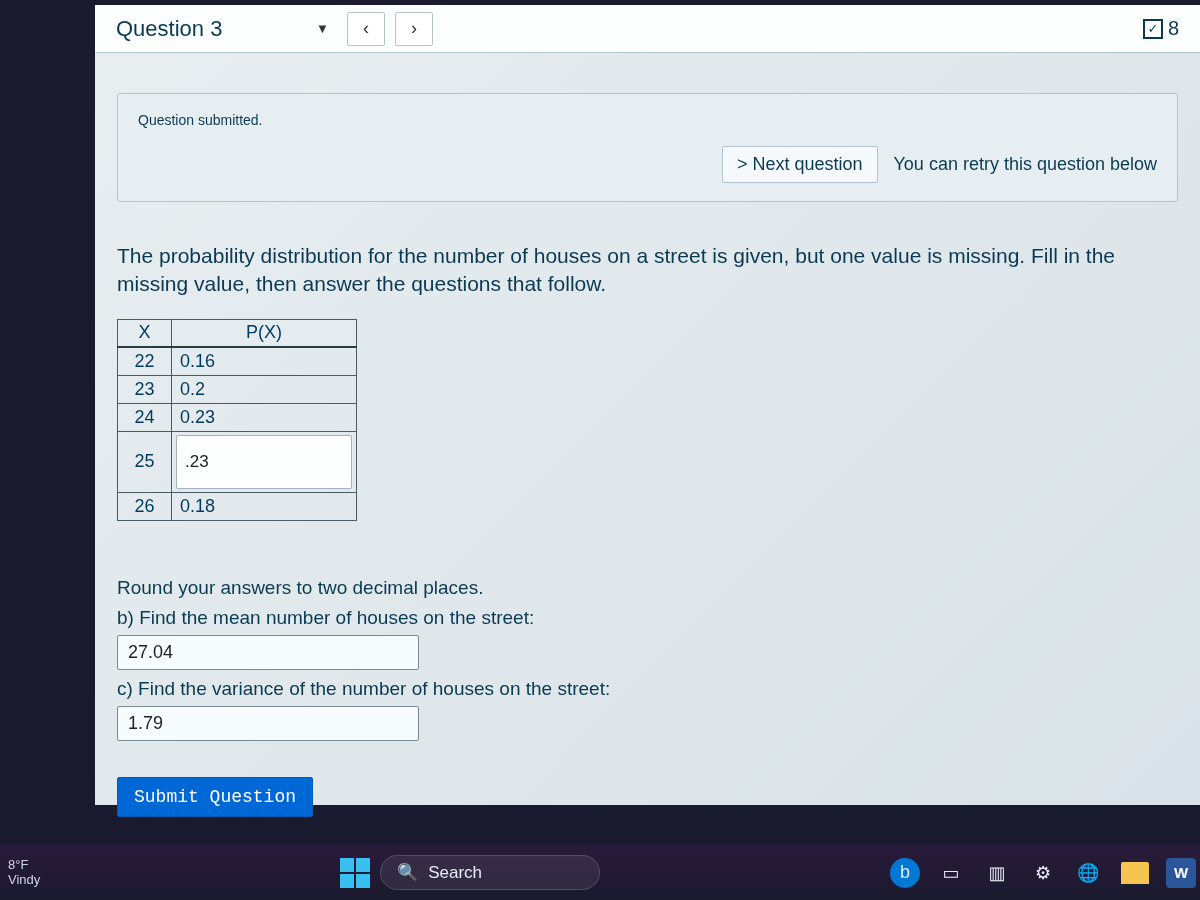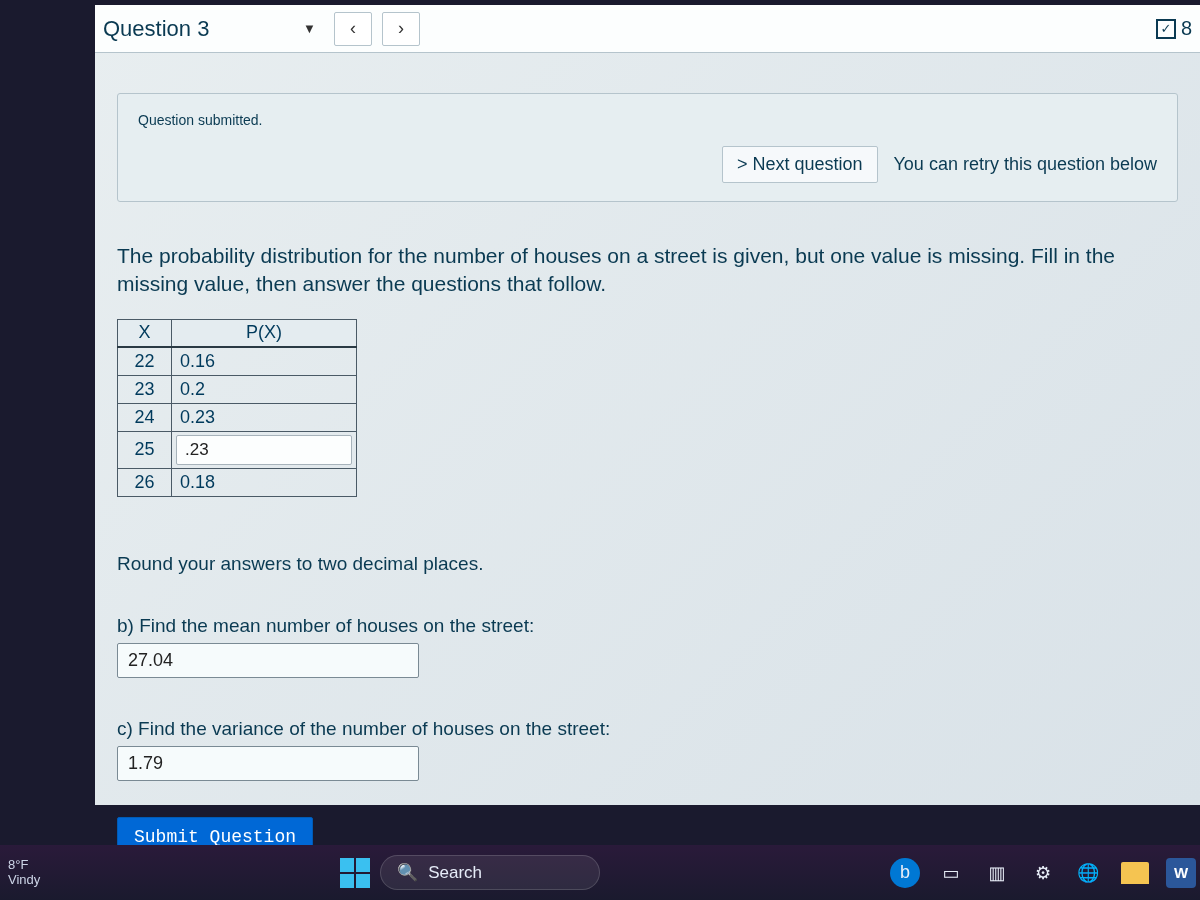--- a/index.html
+++ b/index.html
@@ -20,21 +20,21 @@
     height: 800px;
     font-size: 18px;
     color: #003a5c;
   }
   .top-bar {
     background: #fcfefe;
     border-bottom: 1px solid #b5c4cc;
     height: 48px;
     display: flex;
     align-items: center;
-    padding: 0 8px;
+    padding: 0 21px;
     gap: 10px;
   }
   .question-title {
     font-size: 22px;
     color: #0a3a52;
     flex: 0 0 190px;
   }
   .dd-arrow { font-size: 13px; color: #333; margin-right: 8px; cursor: pointer; }
   .nav-btn {
     width: 38px; height: 34px;
@@ -96,27 +96,27 @@
     background: #e4ecf0;
   }
   .dist-table .col-x { width: 54px; text-align: center; }
   .dist-table .col-px { width: 185px; }
   .input-cell { padding: 3px 4px !important; }
   .px-input {
     width: 100%;
     border: 1px solid #a7b3bb;
     background: #fcfefe;
     font-size: 17px;
-    padding: 4px 8px;
+    padding: 16px 8px;
     font-family: inherit;
     color: #222;
     border-radius: 2px;
   }
   .round-note { margin-top: 56px; font-size: 19px; color: #0a3a52; }
-  .qpart { margin-top: 40px; font-size: 19px; color: #0a3a52; }
+  .qpart { margin-top: 8px; font-size: 19px; color: #0a3a52; }
   .ans-input {
     display: block;
     margin-top: 6px;
     width: 302px;
     border: 1px solid #7a8a94;
     background: #f6fbfc;
     font-size: 18px;
     padding: 6px 10px;
     font-family: inherit;
     color: #222;

